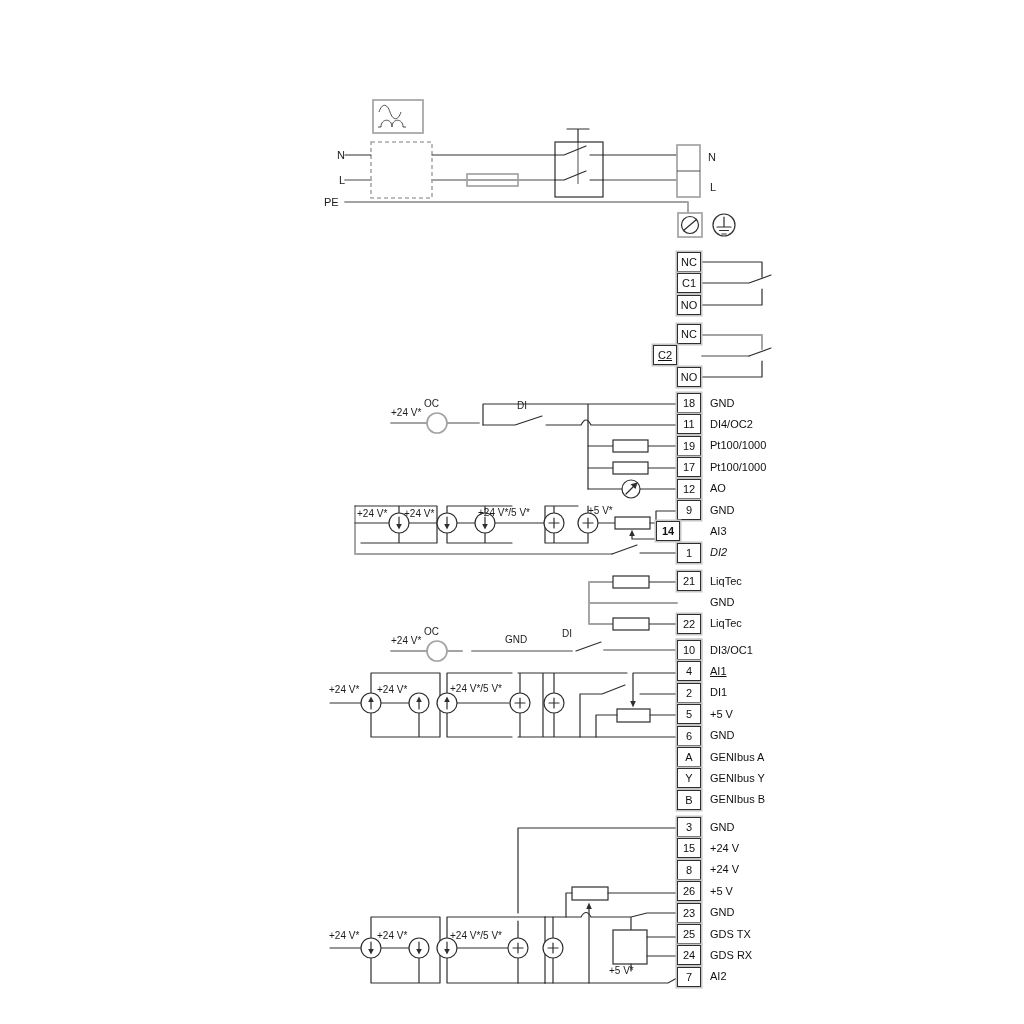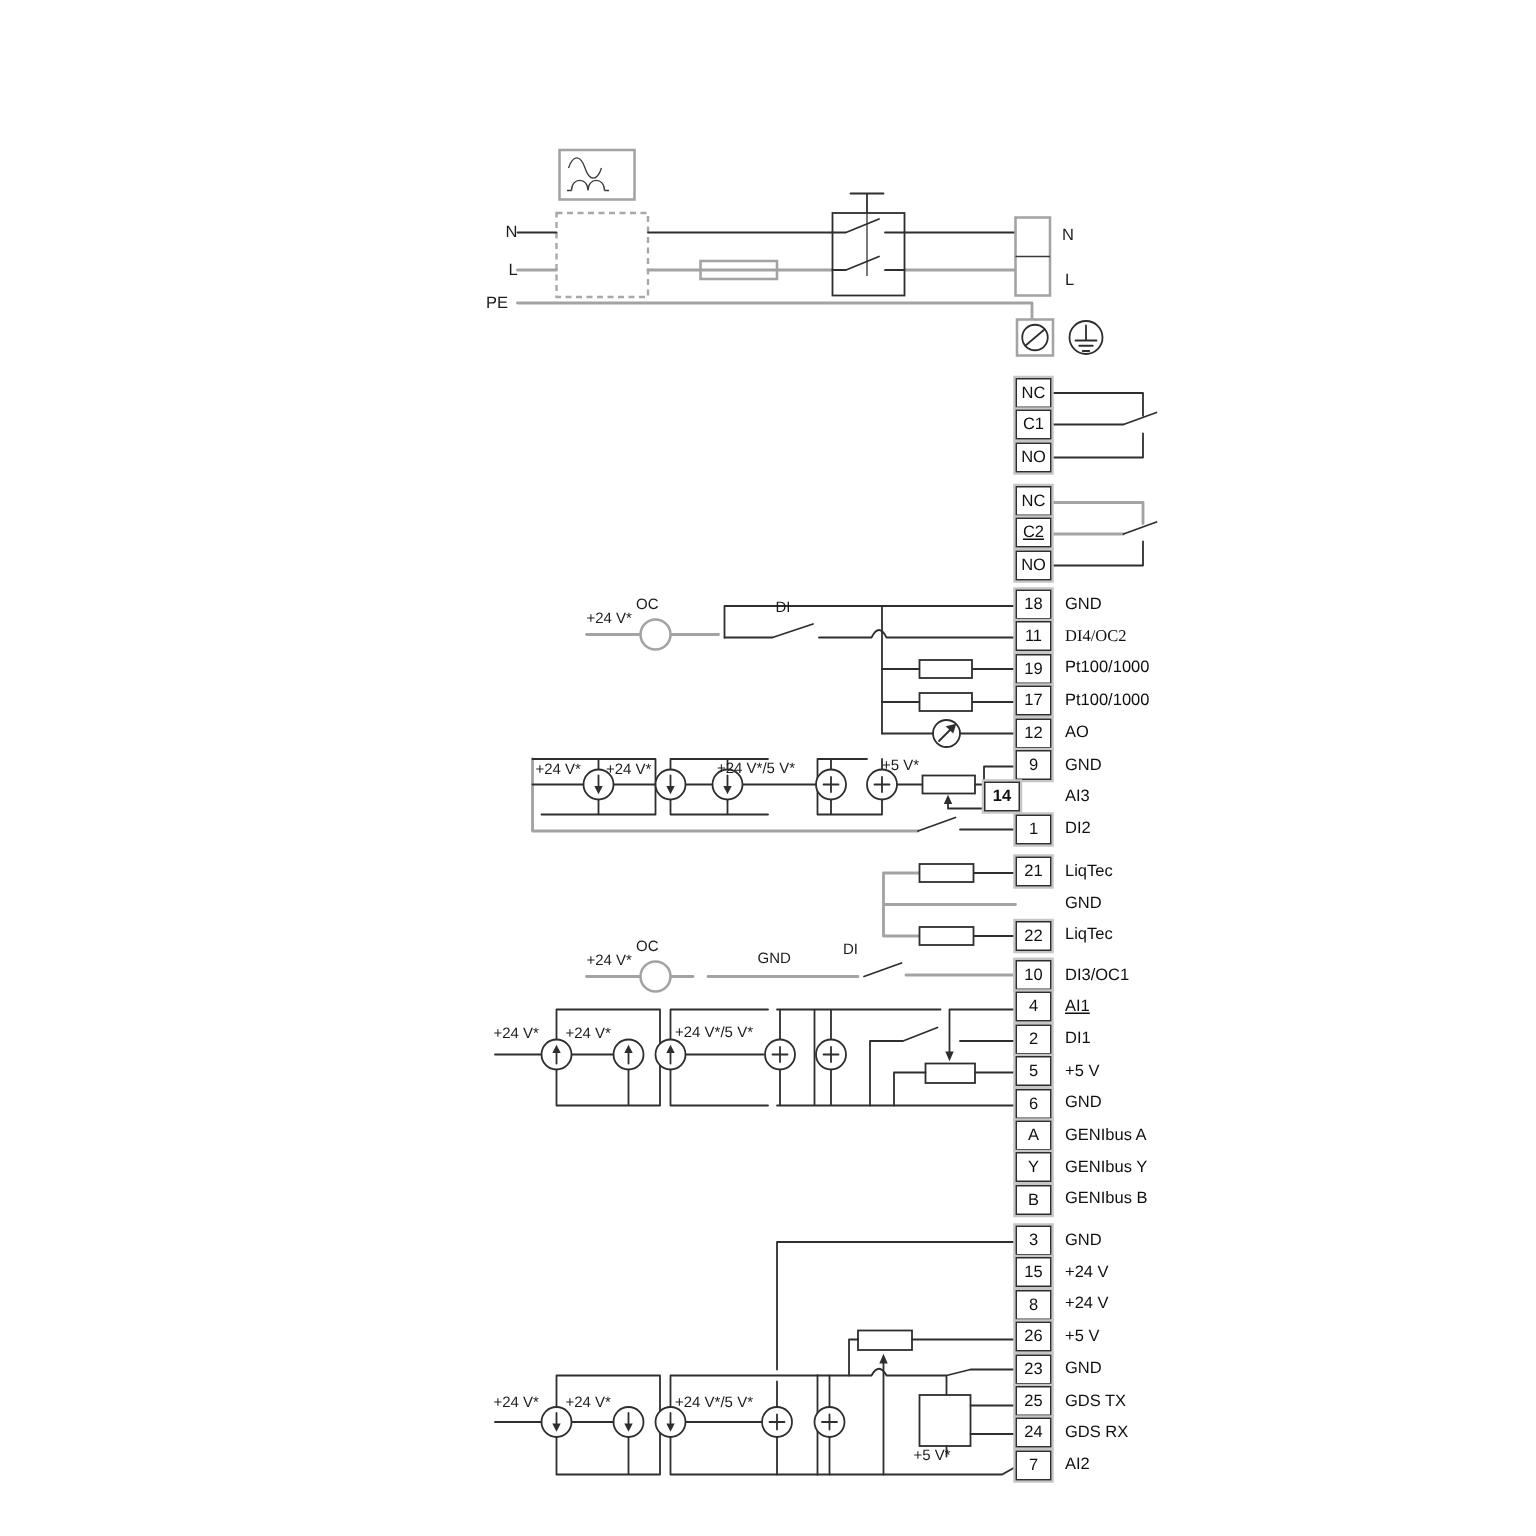--- a/index.html
+++ b/index.html
@@ -226,38 +226,38 @@
     </g>
   </g>
 
 </svg>
 
 <div id="strips">
       <div class="tcell" style="left: 677px; top: 252px;">NC</div>
       <div class="tcell" style="left: 677px; top: 273.4px;">C1</div>
       <div class="tcell" style="left: 677px; top: 294.8px;">NO</div>
       <div class="tcell" style="left: 677px; top: 324px;">NC</div>
-      <div class="tcell" style="left: 677px; top: 345.4px; text-decoration: underline;">C2</div>
+      <div class="tcell" style="left: 653px; top: 345.4px; text-decoration: underline;">C2</div>
       <div class="tcell" style="left: 677px; top: 366.8px;">NO</div>
       <div class="tcell" style="left: 677px; top: 393px;">18</div>
       <div class="tlabel" style="left: 710px; top: 396.5px;">GND</div>
       <div class="tcell" style="left: 677px; top: 414.4px; text-align: center;">11</div>
-      <div class="tlabel" style="left: 710px; top: 417.9px; font-family: Liberation Serif, serif;">DI4/OC2</div>
+      <div class="tlabel" style="left: 710px; top: 417.9px;">DI4/OC2</div>
       <div class="tcell" style="left: 677px; top: 435.8px;">19</div>
       <div class="tlabel" style="left: 710px; top: 439.3px;">Pt100/1000</div>
       <div class="tcell" style="left: 677px; top: 457.2px;">17</div>
       <div class="tlabel" style="left: 710px; top: 460.7px;">Pt100/1000</div>
       <div class="tcell" style="left: 677px; top: 478.6px;">12</div>
       <div class="tlabel" style="left: 710px; top: 482.1px;">AO</div>
       <div class="tcell" style="left: 677px; top: 500px;">9</div>
       <div class="tlabel" style="left: 710px; top: 503.5px;">GND</div>
       <div class="tcell" style="left: 656px; top: 521.4px; font-weight: bold;">14</div>
       <div class="tlabel" style="left: 710px; top: 524.9px;">AI3</div>
       <div class="tcell" style="left: 677px; top: 542.8px;">1</div>
-      <div class="tlabel" style="left: 710px; top: 546.3px;">DI2</div>
+      <div class="tlabel" style="left: 710px; top: 546.3px; font-style: italic;">DI2</div>
       <div class="tcell" style="left: 677px; top: 571px;">21</div>
       <div class="tlabel" style="left: 710px; top: 574.5px;">LiqTec</div>
       <div class="tcell" style="left: 677px; top: 592.4px; margin-top: 48px;">20</div>
       <div class="tlabel" style="left: 710px; top: 595.9px;">GND</div>
       <div class="tcell" style="left: 677px; top: 613.8px;">22</div>
       <div class="tlabel" style="left: 710px; top: 617.3px;">LiqTec</div>
       <div class="tcell" style="left: 677px; top: 640px;">10</div>
       <div class="tlabel" style="left: 710px; top: 643.5px;">DI3/OC1</div>
       <div class="tcell" style="left: 677px; top: 661.4px;">4</div>
       <div class="tlabel" style="left: 710px; top: 664.9px; text-decoration: underline;">AI1</div>

